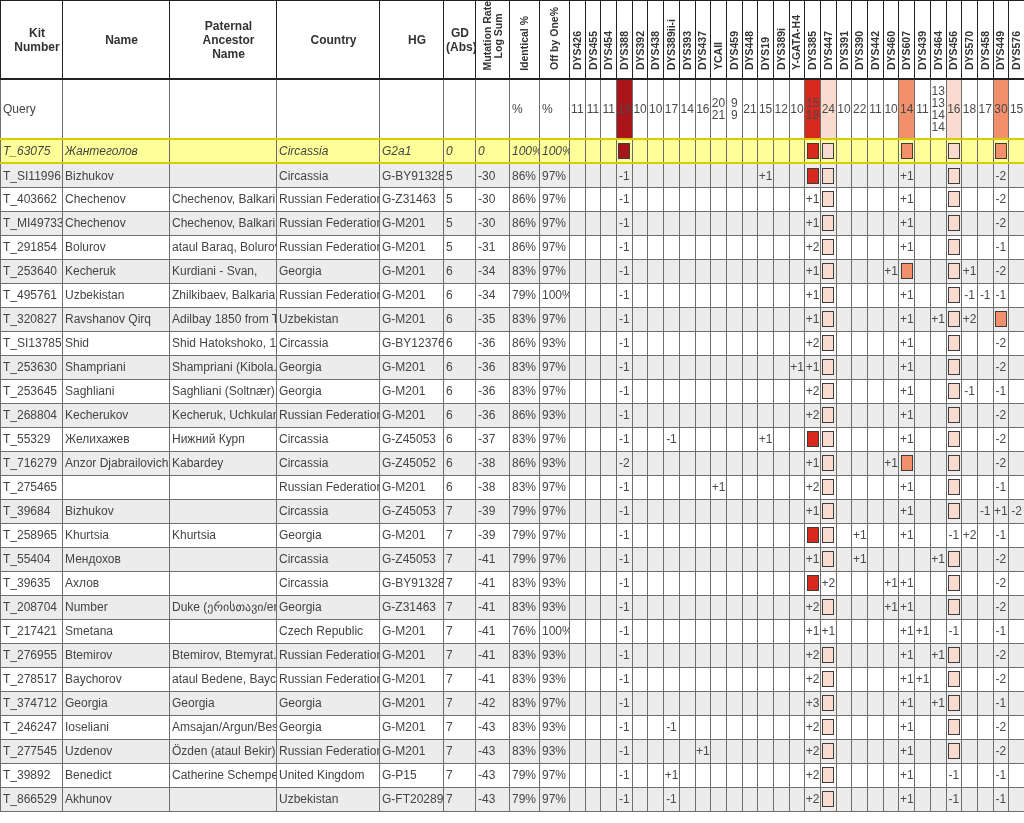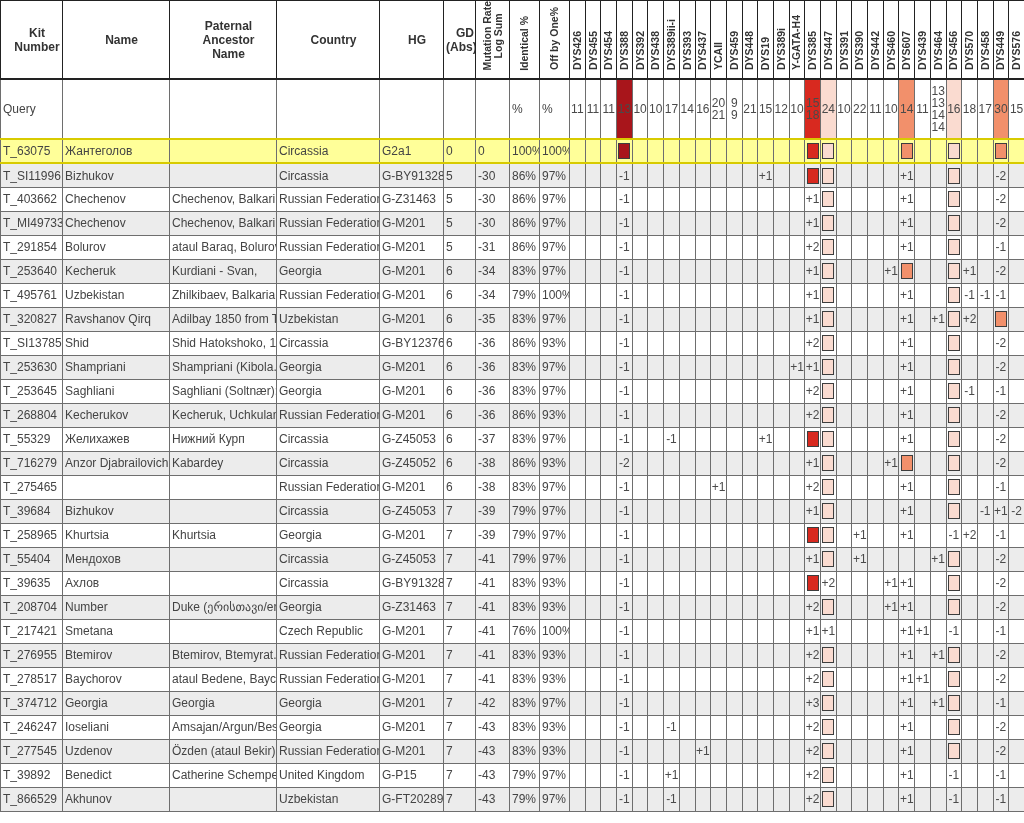--- a/index.html
+++ b/index.html
@@ -10,29 +10,29 @@
   *{box-sizing:border-box;}
   html,body{margin:0;padding:0;background:#fff;}
   body{width:1024px;height:823px;overflow:hidden;font-family:"Liberation Sans",sans-serif;color:var(--txt);}
   table{border-collapse:collapse;table-layout:fixed;width:1024px;}
   td,th{border:1px solid var(--grid);overflow:hidden;}
   thead th{border:1px solid var(--outer);border-bottom:2px solid var(--outer);background:#fff;
     font-size:12px;font-weight:bold;color:#333;vertical-align:middle;text-align:center;white-space:pre-line;padding-left:12px;}
   th.rot{vertical-align:bottom;padding:0 0 5px 0;}
   th.rot span{writing-mode:vertical-rl;transform:rotate(180deg);display:inline-block;
     font-size:10.5px;line-height:11px;white-space:pre-line;}
-  th.gd{text-align:right;padding-left:2px;}
+  th.gd{text-align:center;padding-left:2px;}
   tr.query td{height:60px;font-size:12px;line-height:12px;vertical-align:middle;}
   tr.query td.mk{text-align:center;white-space:pre-line;padding:0;}
   tr.data td{height:24px;font-size:12px;white-space:nowrap;}
   td.lft{padding:0 2px;text-align:left;}
   td.mk{text-align:center;padding:0;font-size:11px;color:#4a4a4a;}
   tr.data:nth-child(odd){background:var(--row-alt);}
   tr.hl{background:var(--hl) !important;}
-  tr.hl td{border-top:2px solid var(--hl-border);border-bottom:2px solid var(--hl-border);}
+  tr.hl td{border-top:2px solid var(--hl-border);border-bottom:2px solid var(--hl-border);font-style:italic;}
   .box{display:inline-block;width:12px;height:16px;border:1px solid #3d3d3d;vertical-align:middle;}
   .bg-dr{background:var(--dark-red);} .bg-rd{background:var(--red);}
   .bg-sa{background:var(--salmon);} .bg-pk{background:var(--pink);}
 </style>
 </head>
 <body>
 
 <div>
   <table>
     <colgroup id="cols">

